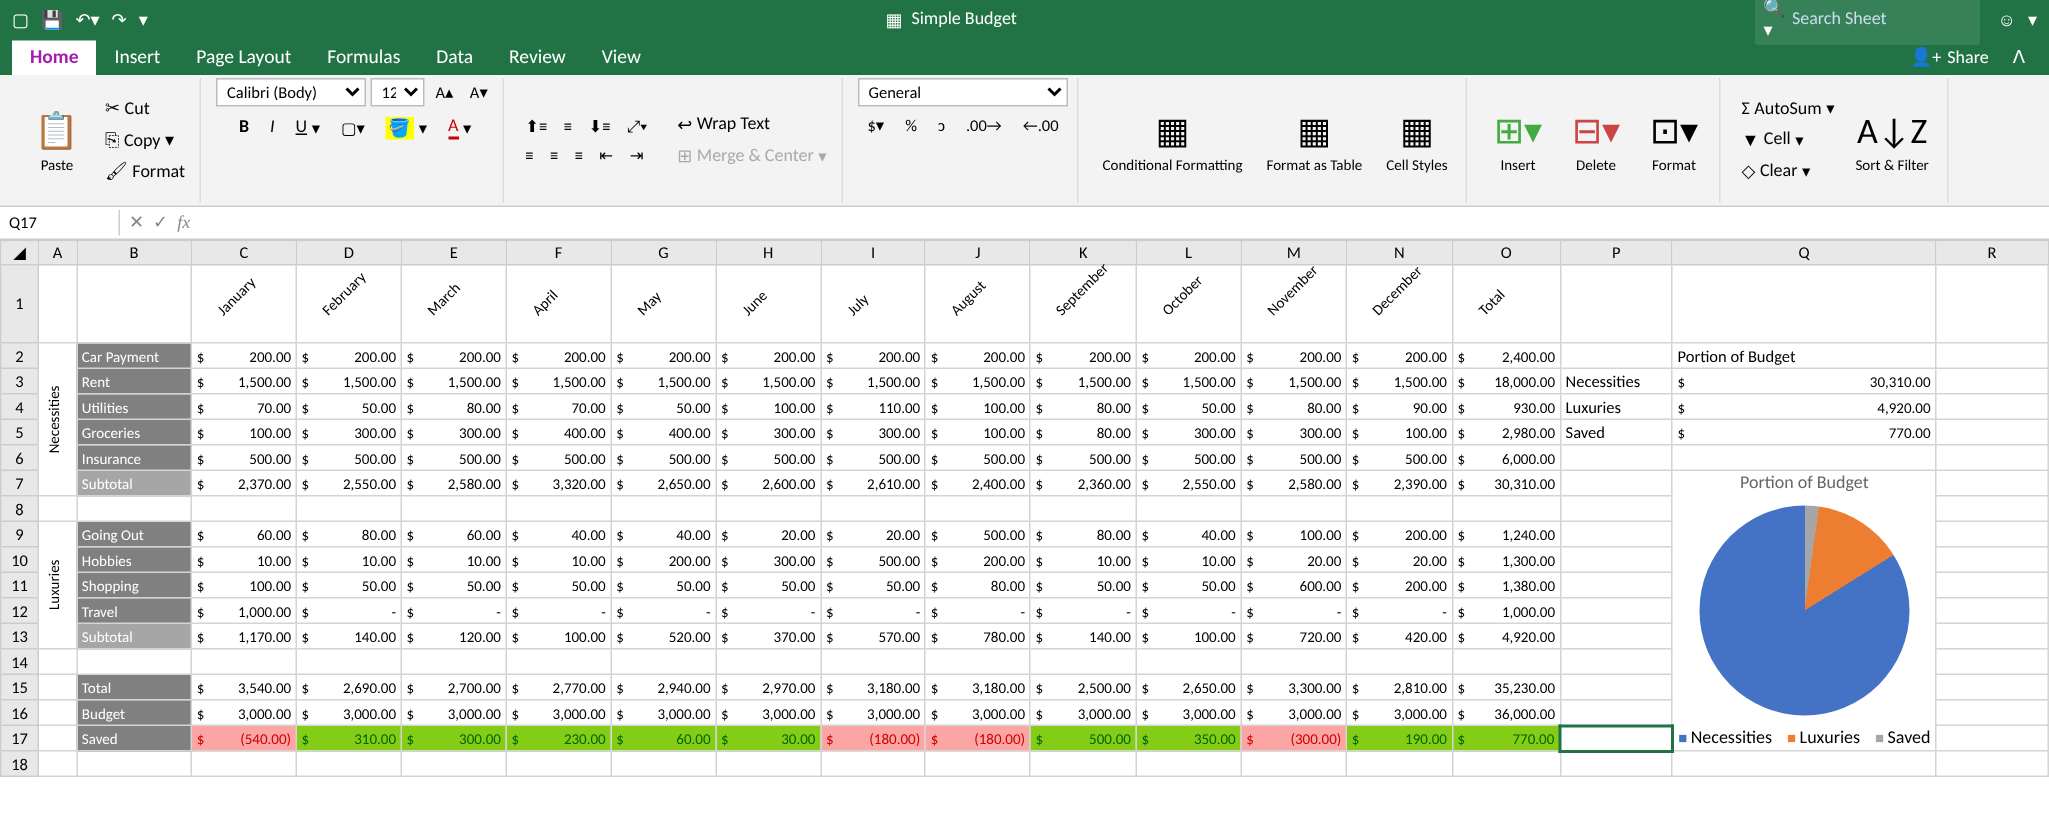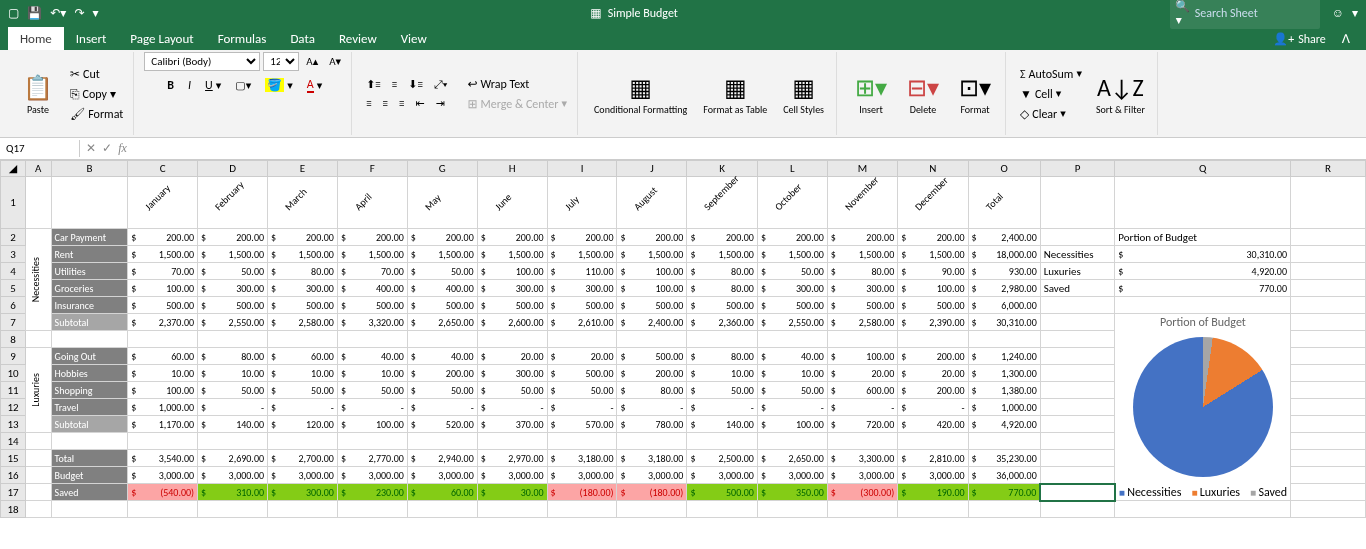--- a/index.html
+++ b/index.html
@@ -6,21 +6,21 @@
 body{background:#fff;width:1366px;height:549px;overflow:hidden;user-select:none}
 .titlebar{background:#217346;height:26px;display:flex;align-items:center;color:#fff;padding:0 8px}
 .titlebar .qat{display:flex;gap:8px;align-items:center}
 .titlebar .qat span{cursor:pointer}
 .titlebar .title{flex:1;text-align:center;display:flex;align-items:center;justify-content:center;gap:6px;font-size:13px}
 .titlebar .search{display:flex;align-items:center;gap:4px;background:rgba(255,255,255,.1);padding:2px 6px;border-radius:2px;width:150px}
 .titlebar .search input{background:transparent;border:none;color:#fff;outline:none;width:120px}
 .titlebar .search input::placeholder{color:#cde}
 .tabs{background:#217346;height:24px;display:flex;align-items:end;padding:0 8px;color:#fff}
 .tab{padding:4px 12px;cursor:pointer;font-size:13px}
-.tab.active{background:#fff;color:#404040;font-weight:normal}
+.tab.active{background:#fff;color:#a21caf;font-weight:bold}
 .tabs .spacer{flex:1}
 .tabs .share{display:flex;align-items:center;gap:4px;padding:4px 8px}
 .ribbon{background:#f3f3f3;height:88px;border-bottom:1px solid #ccc;display:flex;padding:2px 8px;gap:4px}
 .group{display:flex;flex-direction:column;border-right:1px solid #ddd;padding:0 6px}
 .group .gbody{flex:1;display:flex;align-items:center;gap:4px}
 .rbtn{display:flex;flex-direction:column;align-items:center;justify-content:center;padding:2px 6px;cursor:pointer;gap:2px;min-width:48px}
 .rbtn .ricon{font-size:24px}
 .rbtn .rlabel{font-size:10px;text-align:center;line-height:1.1}
 .smbtn{padding:2px 4px;cursor:pointer;display:flex;align-items:center;gap:3px;font-size:11px}
 .col{display:flex;flex-direction:column;gap:2px}
@@ -110,21 +110,21 @@
       <div class="smbtn">
             <span>🖌</span>
             <span>Format</span>
           </div>
     </div>
   </div>
     </div>
   <div class="group">
       <div class="gbody col">
     <div style="display:flex;gap:3px">
-      <select class="rsel" style="width:116px"><option>Calibri (Body)</option></select>
+      <select class="rsel" style="width:100px"><option>Calibri (Body)</option></select>
       <select class="rsel" style="width:36px"><option>12</option></select>
       <span class="smbtn">A▴</span>
       <span class="smbtn">A▾</span>
     </div>
     <div style="display:flex;gap:6px;align-items:center">
       <span class="smbtn">
             <b>B</b>
           </span>
       <span class="smbtn">
             <i>I</i>
@@ -152,20 +152,32 @@
         <span class="smbtn">⇤</span>
         <span class="smbtn">⇥</span>
       </div>
     </div>
     <div class="col" style="margin-left:8px">
       <div class="smbtn">
             <span>↩</span>
             <span>Wrap Text</span>
           </div>
       <div class="smbtn" style="color:#aaa"><span>⊞</span><span>Merge &amp; Center</span>▾</div>
+    </div>
+  </div>
+    </div>
+  <div class="group">
+      <div class="gbody col">
+    <select class="rsel" style="width:140px"><option>General</option></select>
+    <div style="display:flex;gap:6px">
+      <span class="smbtn">$▾</span>
+      <span class="smbtn">%</span>
+      <span class="smbtn">ↄ</span>
+      <span class="smbtn">.00→</span>
+      <span class="smbtn">←.00</span>
     </div>
   </div>
     </div>
   <div class="group">
       <div class="gbody">
     <div class="rbtn">
           <span class="ricon">▦</span>
           <span class="rlabel">Conditional
 Formatting</span>
         </div>

